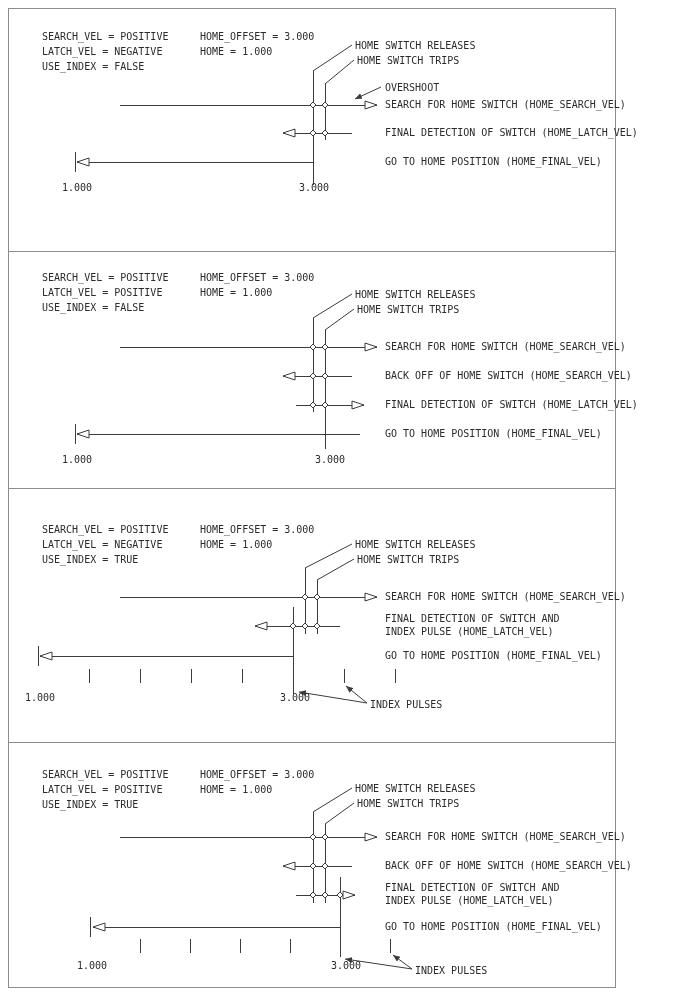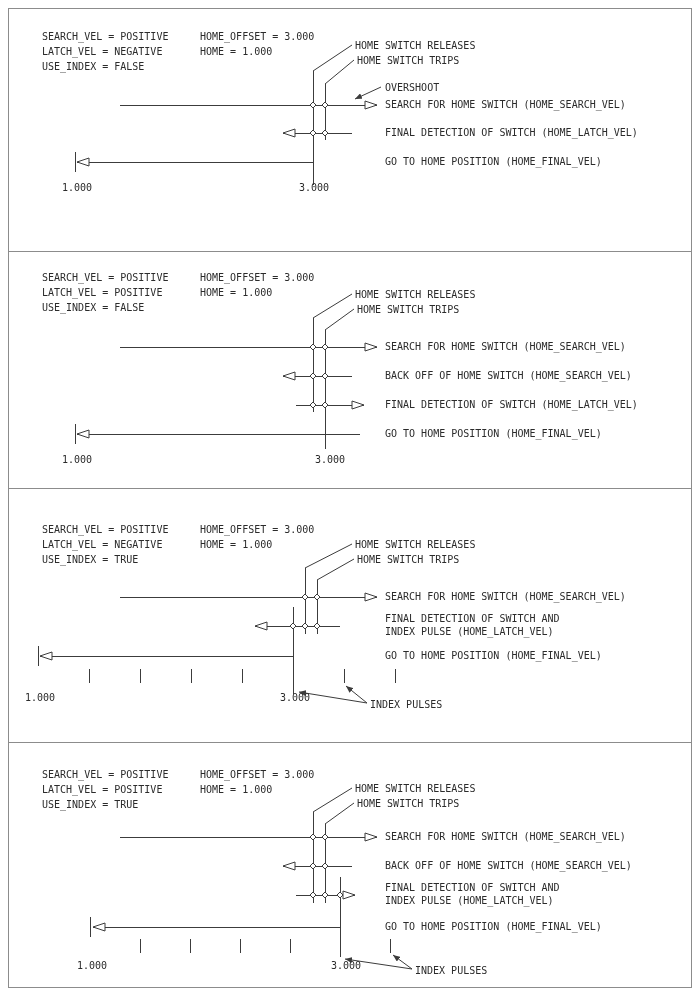--- a/index.html
+++ b/index.html
@@ -5,21 +5,21 @@
   * { box-sizing: border-box; }
   html, body {
     margin: 0; padding: 0;
     width: 700px; height: 1000px;
     background: #ffffff;
     overflow: hidden;
     font-family: "DejaVu Sans Mono", monospace;
   }
   .figure {
     margin: 8px;
-    width: 684px;
+    width: 608px;
   }
   .panel {
     border: 1px solid #8c8c8c;
     background: #ffffff;
   }
   .panel + .panel { border-top: none; }
   svg { display: block; }
   .tx {
     font-family: "DejaVu Sans Mono", monospace;
     font-size: 10px;

